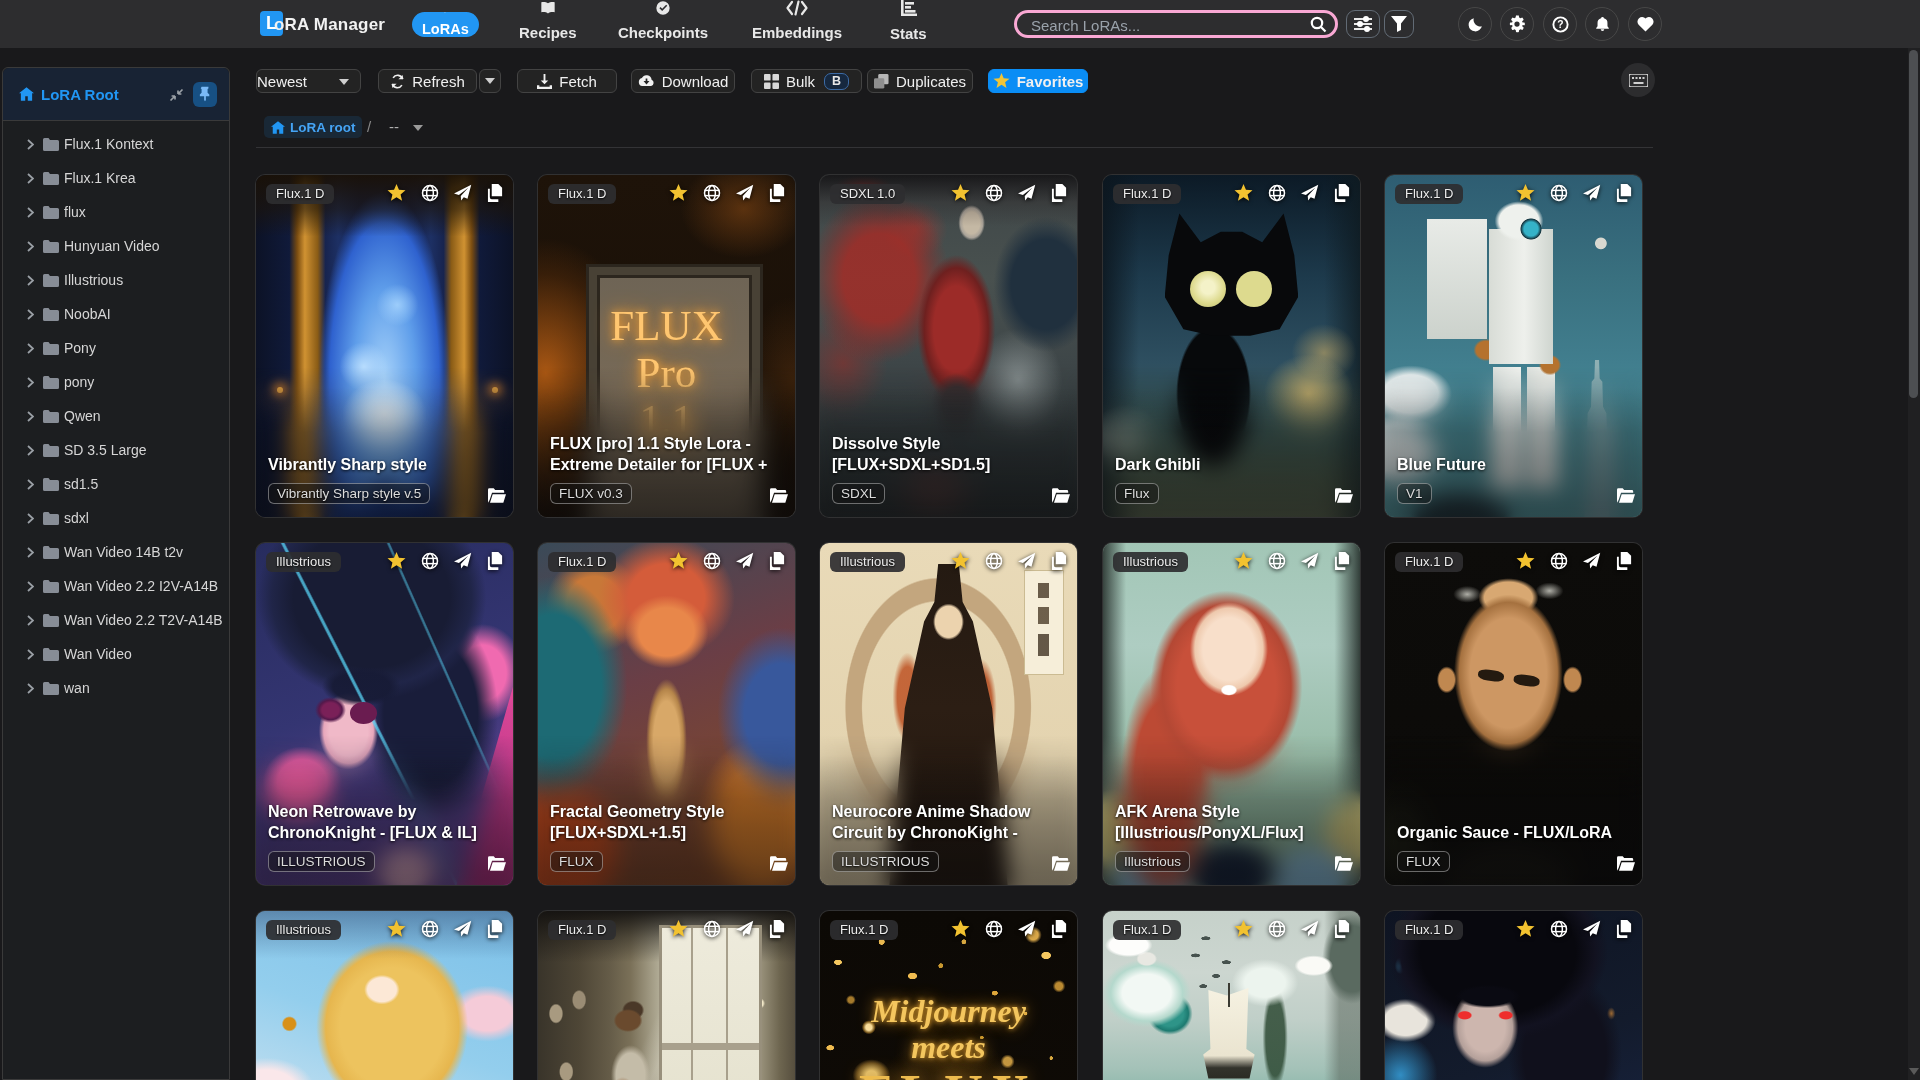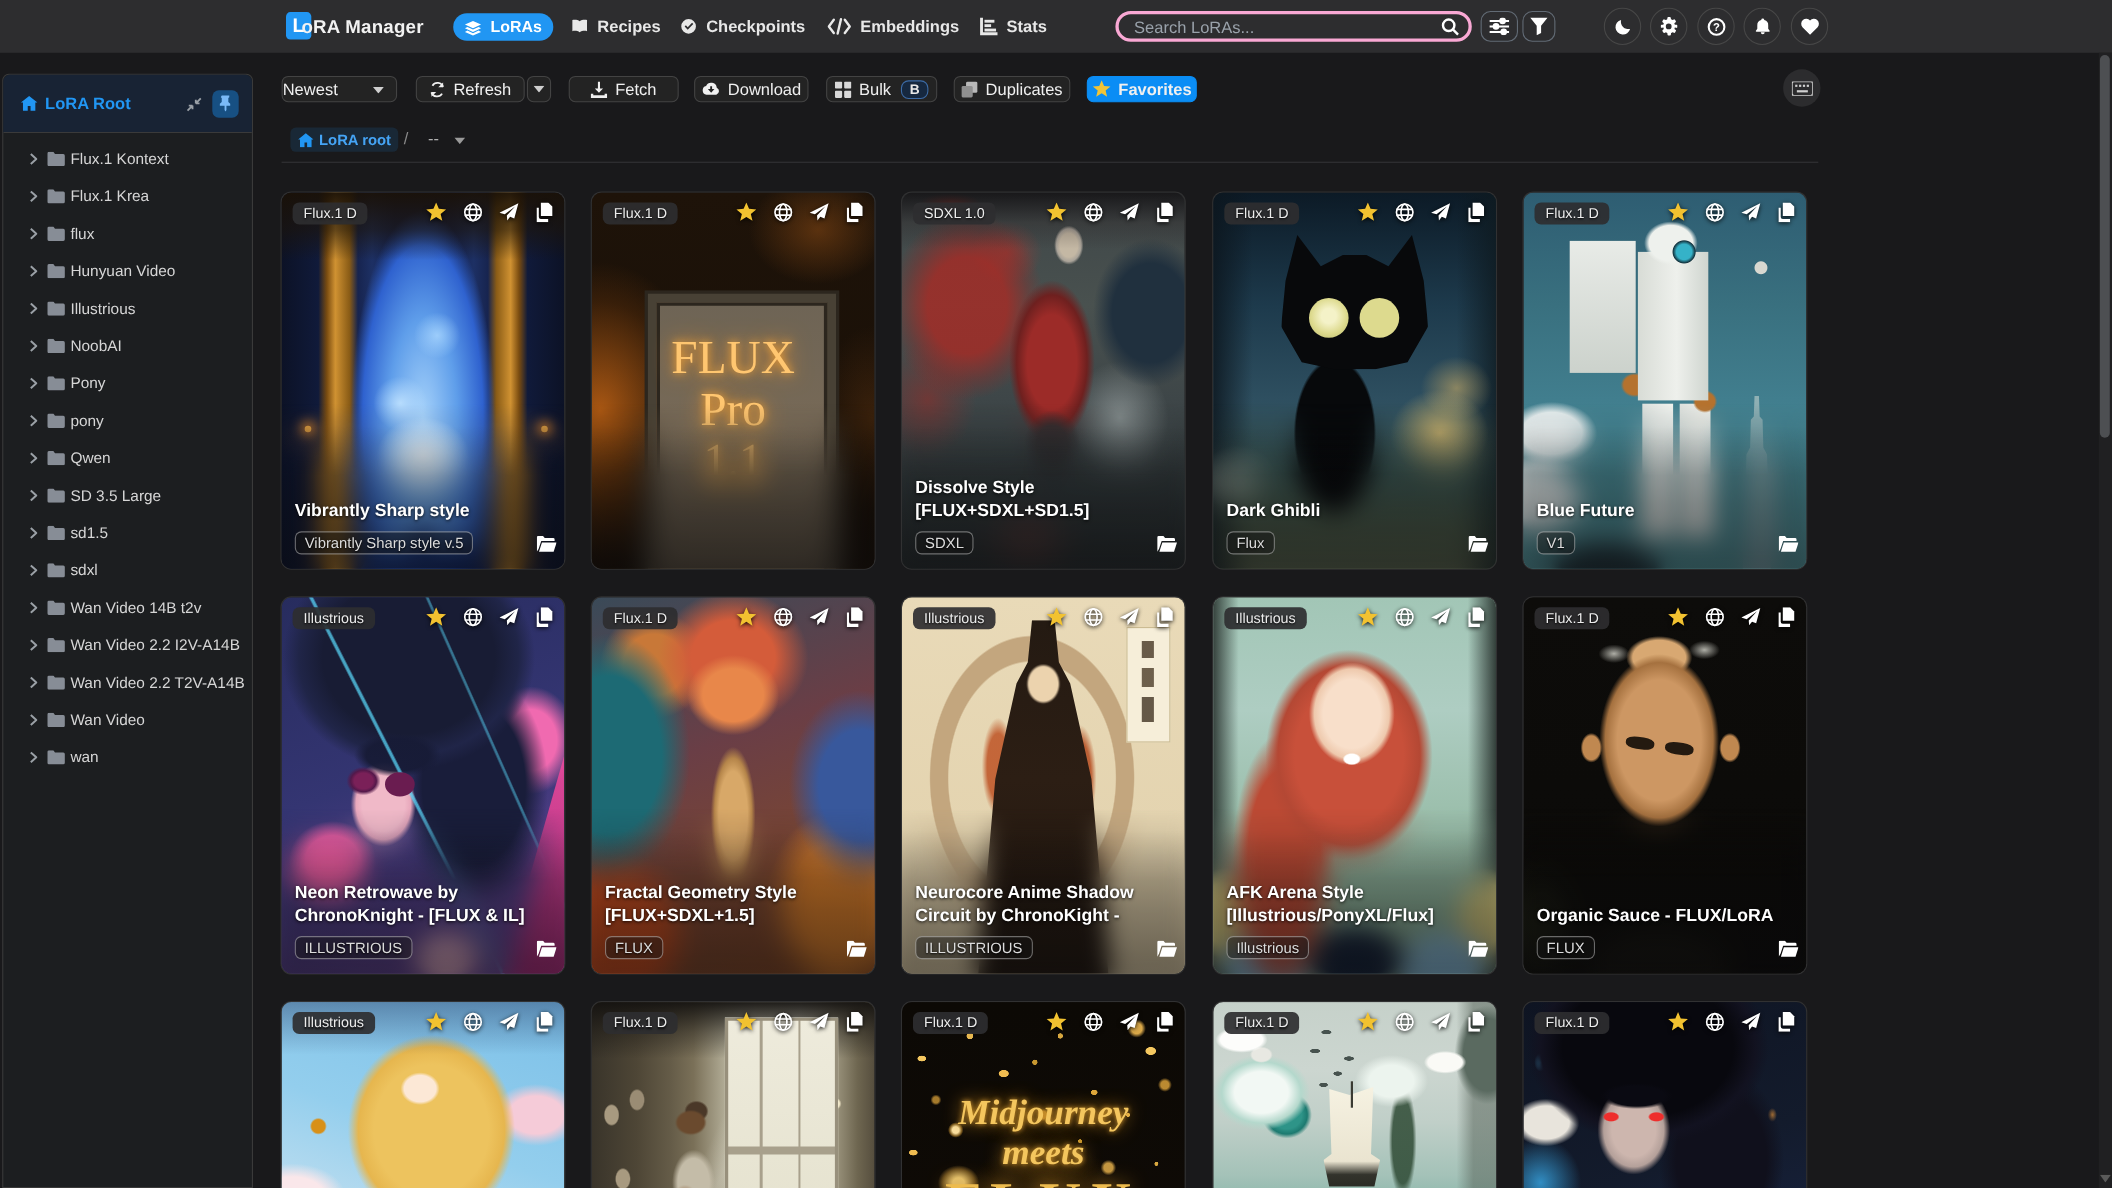--- a/index.html
+++ b/index.html
@@ -2,21 +2,21 @@
 <html><head>
 <meta charset="utf-8">
 <style>
 * { margin:0; padding:0; box-sizing:border-box; }
 html,body { width:1920px; height:1080px; overflow:hidden; background:#19191b; font-family:"Liberation Sans", sans-serif; }
 
 
 #nav { position:absolute; top:0; left:0; width:1920px; height:48px; background:#2d2d2f; }
 #logo-box { position:absolute; left:260px; top:11px; width:23px; height:25px; background:#2196f3; border-radius:4px; color:#fff; font-weight:bold; font-size:18px; text-align:center; line-height:25px; }
 #logo-text { position:absolute; left:274px; top:15px; font-size:17px; font-weight:bold; color:#f2f2f2; letter-spacing:.2px; }
-.navitem { position:absolute; top:0; height:48px; display:flex; align-items:center; gap:8px; color:#e8e8e8; font-size:15px; font-weight:bold; }
+.navitem { position:absolute; top:0; height:48px; display:flex; align-items:center; gap:8px; color:#e8e8e8; font-size:15px; font-weight:bold;flex-direction:column; }
 #nav-loras { left:412px; top:12px; height:25px; background:#2196f3; border-radius:13px; padding:0 10px; color:#fff; font-size:14.5px; }
 .nav-ic { width:16px; height:16px; }
 
 
 #search { position:absolute; left:1014px; top:10px; width:324px; height:28px; border:3px solid #f9a8d4; border-radius:15px; color:#9aa2ab; font-size:15px; line-height:26px; padding-left:14px; }
 #btn-sliders { position:absolute; left:1346px; top:10px; width:34px; height:28px; border:1px solid #626b75; border-radius:9px; }
 #btn-funnel  { position:absolute; left:1384px; top:10px; width:30px; height:28px; border:1px solid #626b75; border-radius:9px; }
 .circ { position:absolute; top:7px; width:34px; height:34px; border:1px solid #474747; border-radius:50%; display:flex; align-items:center; justify-content:center; }
 
 
@@ -332,21 +332,21 @@
   <svg width="15" height="15" viewBox="0 0 16 16" fill="#f0f0f0">
       <path d="M7 0h2v7h3L8 11 4 7h3z"></path>
       <path d="M0 12h2.5v1.5h11V12H16v4H0z"></path>
     </svg>
   Fetch</div>
 <div class="tbtn" style="left:631px; width:104px;">
   <svg width="17" height="14" viewBox="0 0 20 16" fill="#f0f0f0">
       <path d="M16 6.5A6 6 0 0 0 4.6 4.6 4.8 4.8 0 0 0 5 14h10.5a4 4 0 0 0 .5-7.5zM10 12 6.5 8H9V5h2v3h2.5z"></path>
     </svg>
   Download</div>
-<div class="tbtn" style="left:751px; width:101px;">
+<div class="tbtn" style="left:751px; width:111px;">
   <svg width="15" height="15" viewBox="0 0 16 16" fill="#d8d8d8">
       <rect x="0" y="0" width="7" height="7" rx="1"></rect>
       <rect x="9" y="0" width="7" height="7" rx="1"></rect>
       <rect x="0" y="9" width="7" height="7" rx="1"></rect>
       <rect x="9" y="9" width="7" height="7" rx="1"></rect>
     </svg>
   Bulk
   <span style="display:inline-block; border:1px solid #3c6ba6; background:#16283f; border-radius:7px; font-size:12.5px; font-weight:bold; color:#e8e8e8; padding:0px 7px 1px; margin-left:2px;">B</span></div>
 <div class="tbtn" style="left:867px; width:106px;">
   <svg width="15" height="15" viewBox="0 0 16 16">
@@ -436,20 +436,25 @@
           <line x1="2" y1="15.5" x2="22" y2="15.5"></line>
         </svg>
   <svg width="18" height="18" viewBox="0 0 24 24" fill="#fff">
           <path d="M23 1 0 12.5l6.5 2L19 5 9 16l.5 6 3.5-4.5 5 2z"></path>
         </svg>
   <svg width="17" height="18" viewBox="0 0 18 19" fill="#fff">
           <path d="M5 0h7l4 4v9H5z"></path>
           <path d="M3 5H1v14h11v-3H5a2 2 0 0 1-2-2z"></path>
         </svg>
       </div>
+    <div class="cap"><div class="title">FLUX [pro] 1.1 Style Lora -<br>Extreme Detailer for [FLUX +</div><span class="chip">FLUX v0.3</span>
+    <span class="folder"><svg width="18" height="15" viewBox="0 0 20 16" fill="#fff">
+            <path d="M0 1.5A1.5 1.5 0 0 1 1.5 0h4.8L8 2h8.5A1.5 1.5 0 0 1 18 3.5V5H4.5L1.8 13 0 16z"></path>
+            <path d="M5.2 6.5H20L17 16H2.2z"></path>
+          </svg></span></div>
   </div>
     <div class="card" style="left:820px; top:175px;">
     <div class="art a3"></div>
     <div class="art a3 blurb"></div>
     <div class="botgrad"></div>
     <div class="badge">SDXL 1.0</div>
     <div class="icons">
   <svg width="19" height="18" viewBox="0 0 20 19" fill="#f2c230">
           <path d="M10 0l2.6 6.2 6.9.5-5.2 4.4 1.6 6.6L10 14l-5.9 3.7 1.6-6.6L.5 6.7l6.9-.5z"></path>
         </svg>

